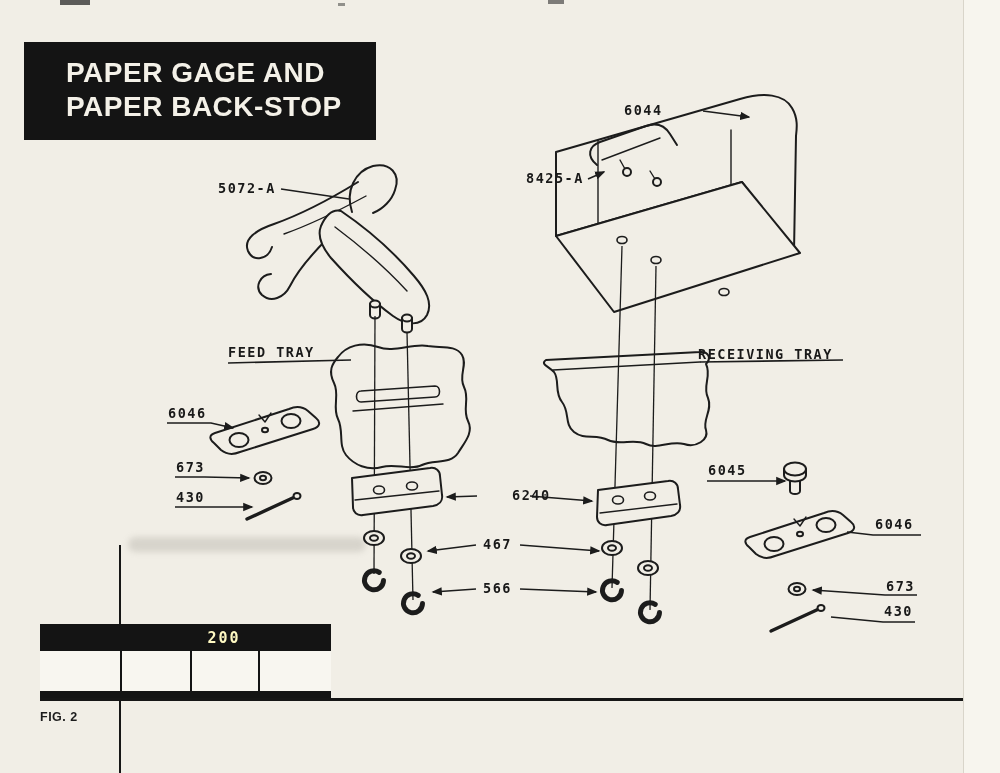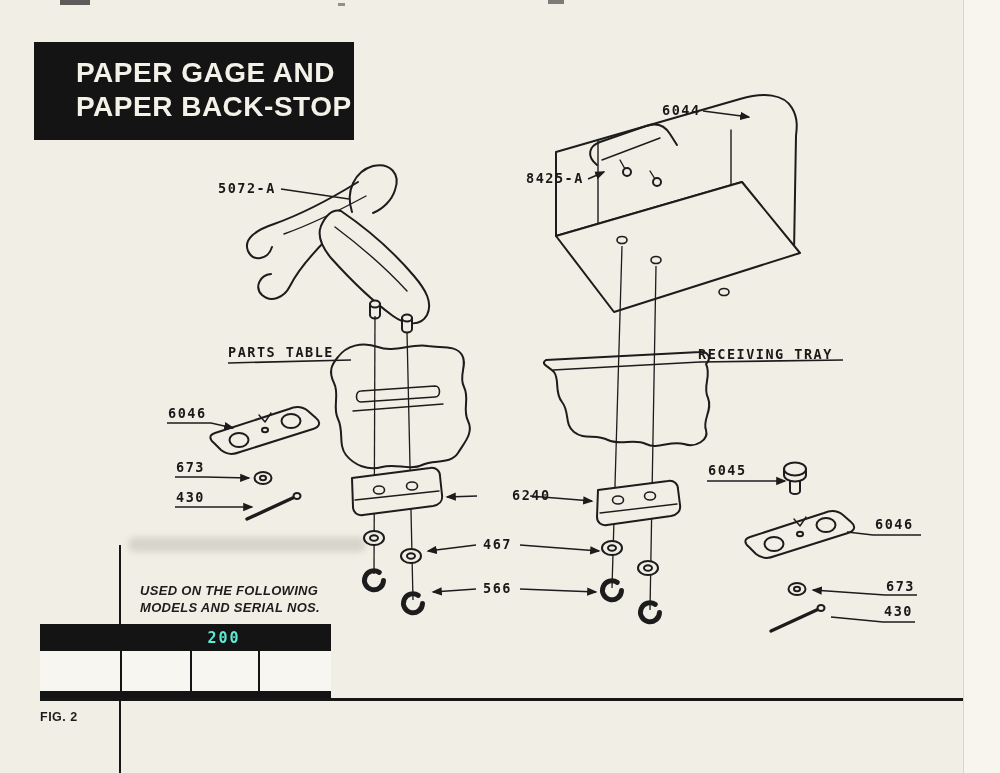--- a/index.html
+++ b/index.html
@@ -15,30 +15,30 @@
   .fill{fill:#f1eee6;stroke:#1c1c1c;stroke-width:2;stroke-linejoin:round;}
   .thin{stroke-width:1.4;}
   .hole{fill:#f1eee6;stroke:#1c1c1c;stroke-width:1.6;}
   .axis{stroke:#1c1c1c;stroke-width:1.3;fill:none;}
   .leader{stroke:#1c1c1c;stroke-width:1.6;fill:none;}
   .clipstroke{fill:none;stroke:#1c1c1c;stroke-width:5;stroke-linecap:round;}
   .pinstroke{stroke:#1c1c1c;stroke-width:3.4;fill:none;stroke-linecap:round;}
   
   .label{position:absolute;font:700 13.5px "DejaVu Sans Mono",monospace;letter-spacing:1.5px;white-space:nowrap;color:#191919;}
   
-  .banner{position:absolute;left:34px;top:42px;width:320px;height:98px;background:#141414;}
+  .banner{position:absolute;left:24px;top:42px;width:352px;height:98px;background:#141414;}
   .banner-text{padding:14px 0 0 42px;font-family:"Liberation Sans",sans-serif;font-weight:700;
                font-size:28px;line-height:1.22;letter-spacing:.5px;color:#f4f1e8;}
   
   .usage{position:absolute;left:140px;top:582px;font:italic 600 13px "Liberation Sans",sans-serif;
          line-height:1.32;letter-spacing:.3px;}
   
   .vline{position:absolute;left:119px;top:545px;width:2px;height:228px;background:#161616;}
   .models{position:absolute;left:40px;top:624px;width:291px;height:76px;background:#141414;}
-  .models-header{position:relative;height:25px;color:#5eead4;font:700 15px "DejaVu Sans Mono",monospace;letter-spacing:2px;}
+  .models-header{position:relative;height:25px;color:#fef9c3;font:700 15px "DejaVu Sans Mono",monospace;letter-spacing:2px;}
   .mh{position:absolute;top:5px;text-align:center;}
   .mh-200{left:150px;width:68px;} .mh-300{left:218px;width:73px;margin-top:32px;}
   .models-body{position:absolute;left:0;top:27px;width:291px;height:40px;background:#f8f6f0;display:flex;box-sizing:border-box;}
   .mcell{box-sizing:border-box;height:40px;}
   .mcell:nth-child(1){width:80px;}
   .mcell:nth-child(2){width:70px;border-left:2.5px solid #141414;}
   .mcell:nth-child(3){width:68px;border-left:2.5px solid #141414;}
   .mcell:nth-child(4){width:73px;border-left:2.5px solid #141414;}
   
   .hrule{position:absolute;left:40px;top:698px;width:923px;height:2.5px;background:#161616;}
@@ -198,46 +198,42 @@
       <path class="leader" d="M 476,589 L 433,592" marker-end="url(#arr)"></path>
       <path class="leader" d="M 520,589 L 596,592" marker-end="url(#arr)"></path>
       <path class="leader" d="M 707,481 L 785,481" marker-end="url(#arr)"></path>
       <path class="leader" d="M 921,535 L 873,535 L 847,532"></path>
       <path class="leader" d="M 917,595 L 885,595 L 813,590" marker-end="url(#arr)"></path>
       <path class="leader" d="M 915,622 L 883,622 L 831,617"></path>
     </g>
   </svg>
 
   <div class="label" style="left:218px;top:180px">5072-A</div>
-  <div class="label" style="left:662px;top:102px">6044</div>
+  <div class="label" style="left:624px;top:102px">6044</div>
   <div class="label" style="left:526px;top:170px">8425-A</div>
-  <div class="label" style="left:228px;top:344px">PARTS TABLE</div>
+  <div class="label" style="left:228px;top:344px">FEED TRAY</div>
   <div class="label" style="left:698px;top:346px">RECEIVING TRAY</div>
   <div class="label" style="left:168px;top:405px">6046</div>
   <div class="label" style="left:176px;top:459px">673</div>
   <div class="label" style="left:176px;top:489px">430</div>
   <div class="label" style="left:512px;top:487px">6240</div>
   <div class="label" style="left:483px;top:536px">467</div>
   <div class="label" style="left:483px;top:580px">566</div>
   <div class="label" style="left:708px;top:462px">6045</div>
   <div class="label" style="left:875px;top:516px">6046</div>
   <div class="label" style="left:886px;top:578px">673</div>
   <div class="label" style="left:884px;top:603px">430</div>
 
   <div class="banner">
     <div class="banner-text">
       <div>PAPER GAGE AND</div>
       <div>PAPER BACK-STOP</div>
     </div>
   </div>
 
-  <div class="usage">
-    <div>USED ON THE FOLLOWING</div>
-    <div>MODELS AND SERIAL NOS.</div>
-  </div>
 
   <div class="vline"></div>
 
   <div class="models">
     <div class="models-header">
       <span class="mh mh-200">200</span>
       <span class="mh mh-300">300</span>
     </div>
     <div class="models-body">
       <div class="mcell"></div>

